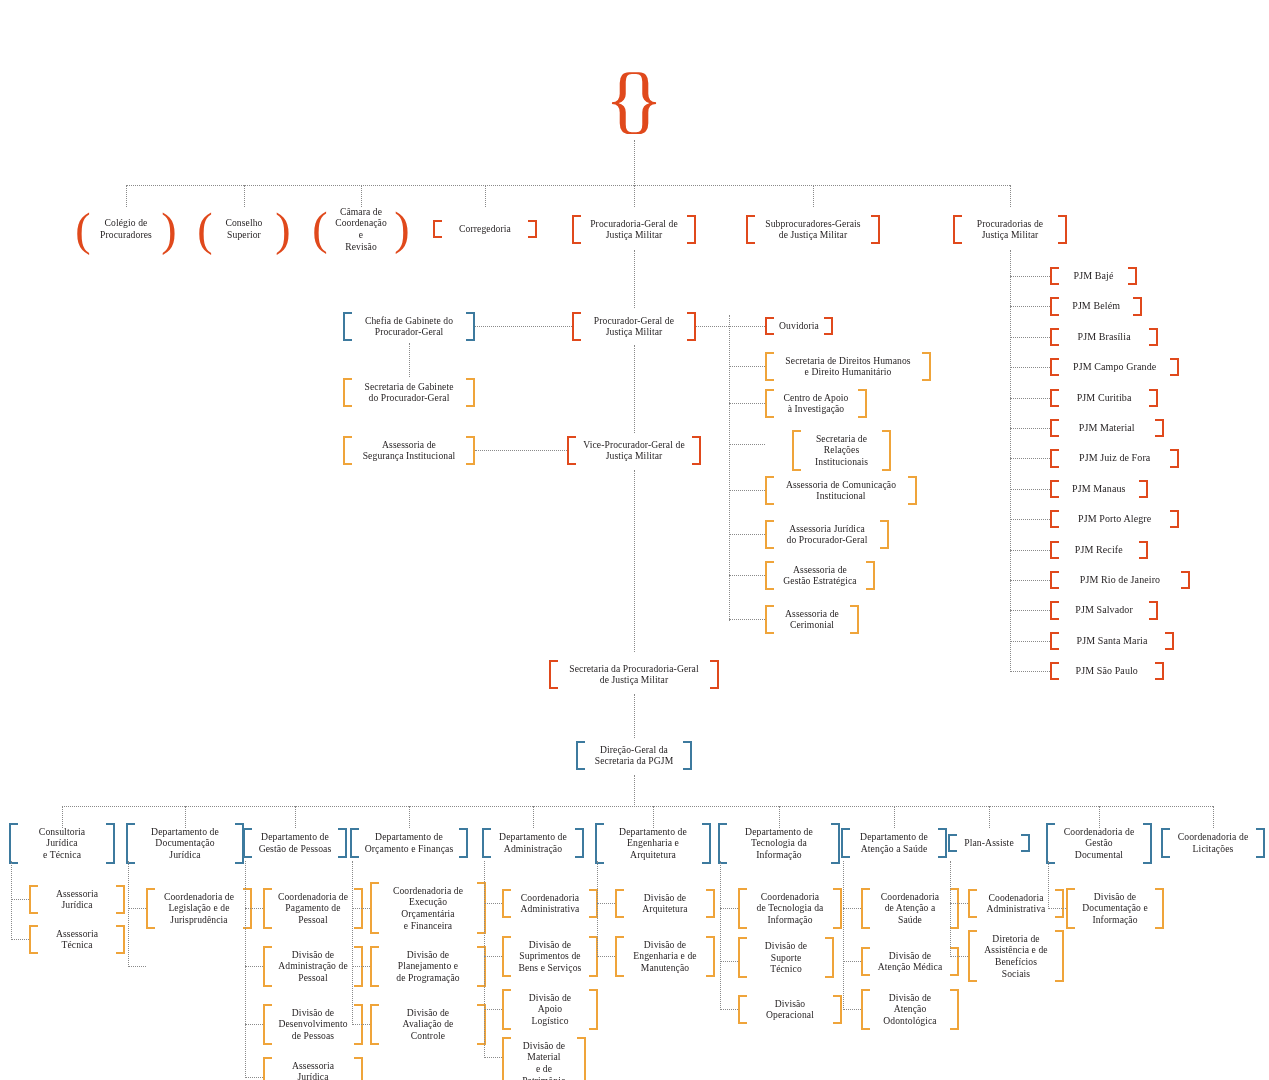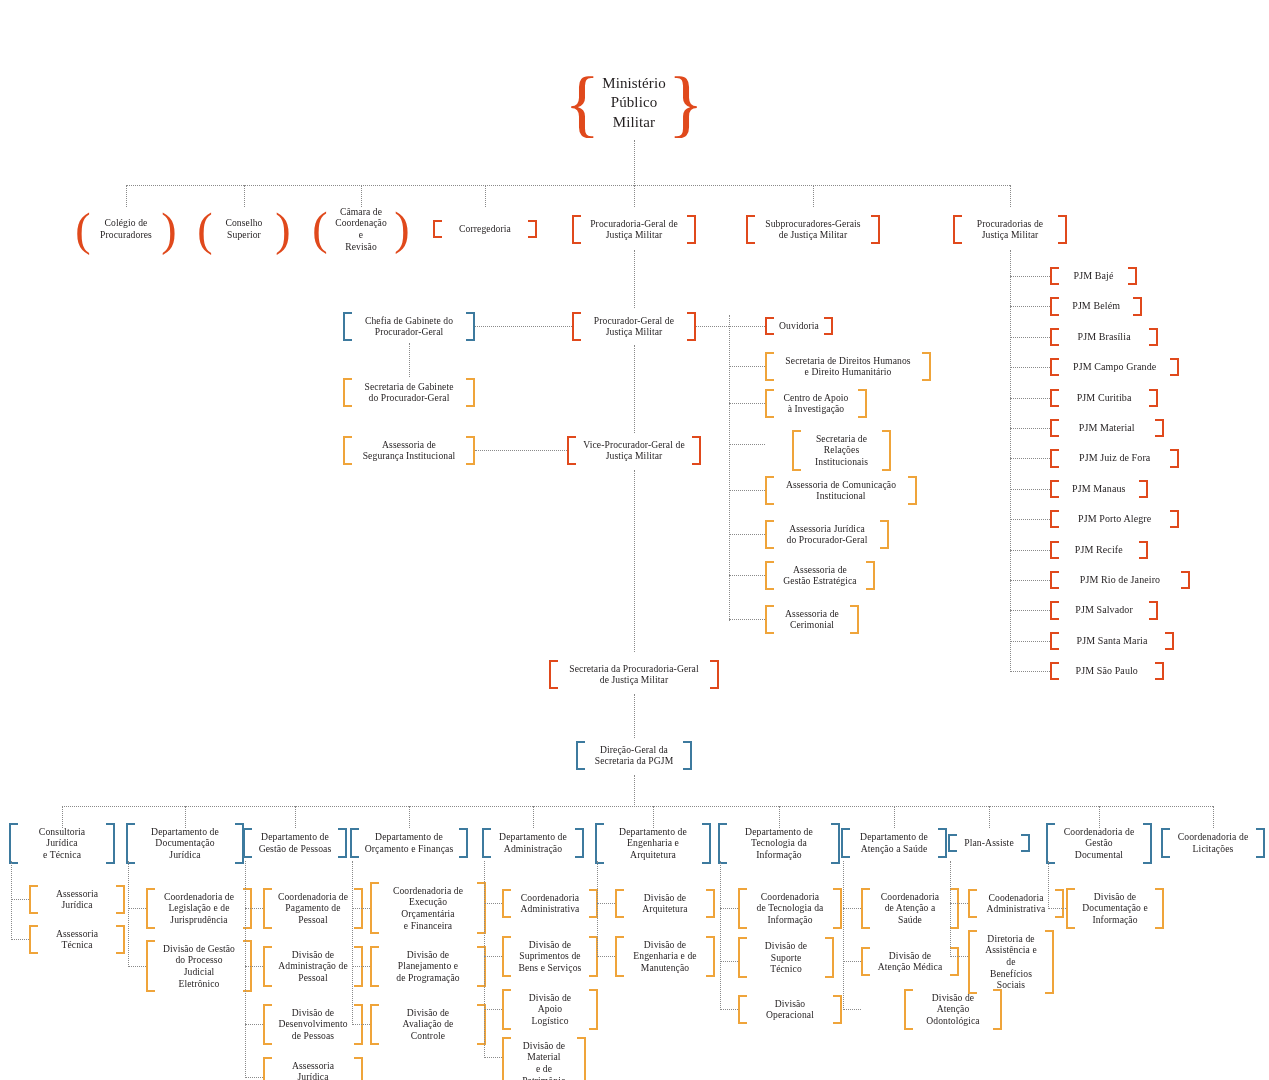--- a/index.html
+++ b/index.html
@@ -85,23 +85,20 @@
   .node.lvl2 .lbl { font-size:9.6px; }
   .node.pjm .lbl { font-size:10px; white-space:nowrap; padding:3px 7px; }
   .node.dept .lbl { font-size:9.7px; }
 </style>
 </head>
 <body>
 
 <div id="canvas">
     <div class="node cu root" style="--bc: #E0491C; width: 112px; left: 578px; top: 69.5px;">
       <span class="brk l">{</span>
-      <span class="lbl">Ministério
-Público
-Militar</span>
       <span class="brk r">}</span>
     </div>
     <div class="vline" style="left: 634px; top: 140px; height: 44px;"></div>
     <div class="hline" style="left: 126px; top: 185px; width: 884px;"></div>
     <div class="vline" style="left: 126px; top: 185px; height: 22px;"></div>
     <div class="node pa lvl2" style="--bc: #E0491C; width: 100px; left: 76px; top: 209.5px;">
       <span class="brk l">(</span>
       <span class="lbl">Colégio de
 Procuradores</span>
       <span class="brk r">)</span>
@@ -371,27 +368,20 @@
     <div class="vline" style="left: 128px; top: 861px; height: 106px;"></div>
     <div class="hline" style="left: 128px; top: 908px; width: 18px;"></div>
     <div class="node sq" style="--bc: #EFA43A; width: 106px; left: 146px; top: 887.5px;">
       <span class="brk l"></span>
       <span class="lbl">Coordenadoria de
 Legislação e de
 Jurisprudência</span>
       <span class="brk r"></span>
     </div>
     <div class="hline" style="left: 128px; top: 966px; width: 18px;"></div>
-    <div class="node sq" style="--bc: #EFA43A; width: 106px; left: 146px; top: 939.5px;">
-      <span class="brk l"></span>
-      <span class="lbl">Divisão de Gestão
-do Processo Judicial
-Eletrônico</span>
-      <span class="brk r"></span>
-    </div>
     <div class="vline" style="left: 295px; top: 806px; height: 22px;"></div>
     <div class="node sq dept" style="--bc: #3D7A9E; width: 104px; left: 243px; top: 828px;">
       <span class="brk l"></span>
       <span class="lbl">Departamento de
 Gestão de Pessoas</span>
       <span class="brk r"></span>
     </div>
     <div class="vline" style="left: 245px; top: 861px; height: 217px;"></div>
     <div class="hline" style="left: 245px; top: 908px; width: 18px;"></div>
     <div class="node sq" style="--bc: #EFA43A; width: 100px; left: 263px; top: 887.5px;">
@@ -563,42 +553,42 @@
       <span class="brk r"></span>
     </div>
     <div class="hline" style="left: 843px; top: 961px; width: 18px;"></div>
     <div class="node sq" style="--bc: #EFA43A; width: 98px; left: 861px; top: 946.5px;">
       <span class="brk l"></span>
       <span class="lbl">Divisão de
 Atenção Médica</span>
       <span class="brk r"></span>
     </div>
     <div class="hline" style="left: 843px; top: 1009px; width: 18px;"></div>
-    <div class="node sq" style="--bc: #EFA43A; width: 98px; left: 861px; top: 988.5px; margin-left: 43px;">
+    <div class="node sq" style="--bc: #EFA43A; width: 98px; left: 861px; top: 988.5px;">
       <span class="brk l"></span>
       <span class="lbl">Divisão de Atenção
 Odontológica</span>
       <span class="brk r"></span>
     </div>
     <div class="vline" style="left: 989px; top: 806px; height: 22px;"></div>
     <div class="node sq dept" style="--bc: #3D7A9E; width: 82px; left: 948px; top: 834px;">
       <span class="brk l"></span>
       <span class="lbl">Plan-Assiste</span>
       <span class="brk r"></span>
     </div>
     <div class="vline" style="left: 950px; top: 861px; height: 96px;"></div>
     <div class="hline" style="left: 950px; top: 903px; width: 18px;"></div>
     <div class="node sq" style="--bc: #EFA43A; width: 96px; left: 968px; top: 888.5px;">
       <span class="brk l"></span>
       <span class="lbl">Coodenadoria
 Administrativa</span>
       <span class="brk r"></span>
     </div>
     <div class="hline" style="left: 950px; top: 956px; width: 18px;"></div>
-    <div class="node sq" style="--bc: #EFA43A; width: 86px; left: 968px; top: 929.5px;">
+    <div class="node sq" style="--bc: #EFA43A; width: 96px; left: 968px; top: 929.5px;">
       <span class="brk l"></span>
       <span class="lbl">Diretoria de
 Assistência e de
 Benefícios Sociais</span>
       <span class="brk r"></span>
     </div>
     <div class="vline" style="left: 1099px; top: 806px; height: 22px;"></div>
     <div class="node sq dept" style="--bc: #3D7A9E; width: 106px; left: 1046px; top: 822.5px;">
       <span class="brk l"></span>
       <span class="lbl">Coordenadoria de

